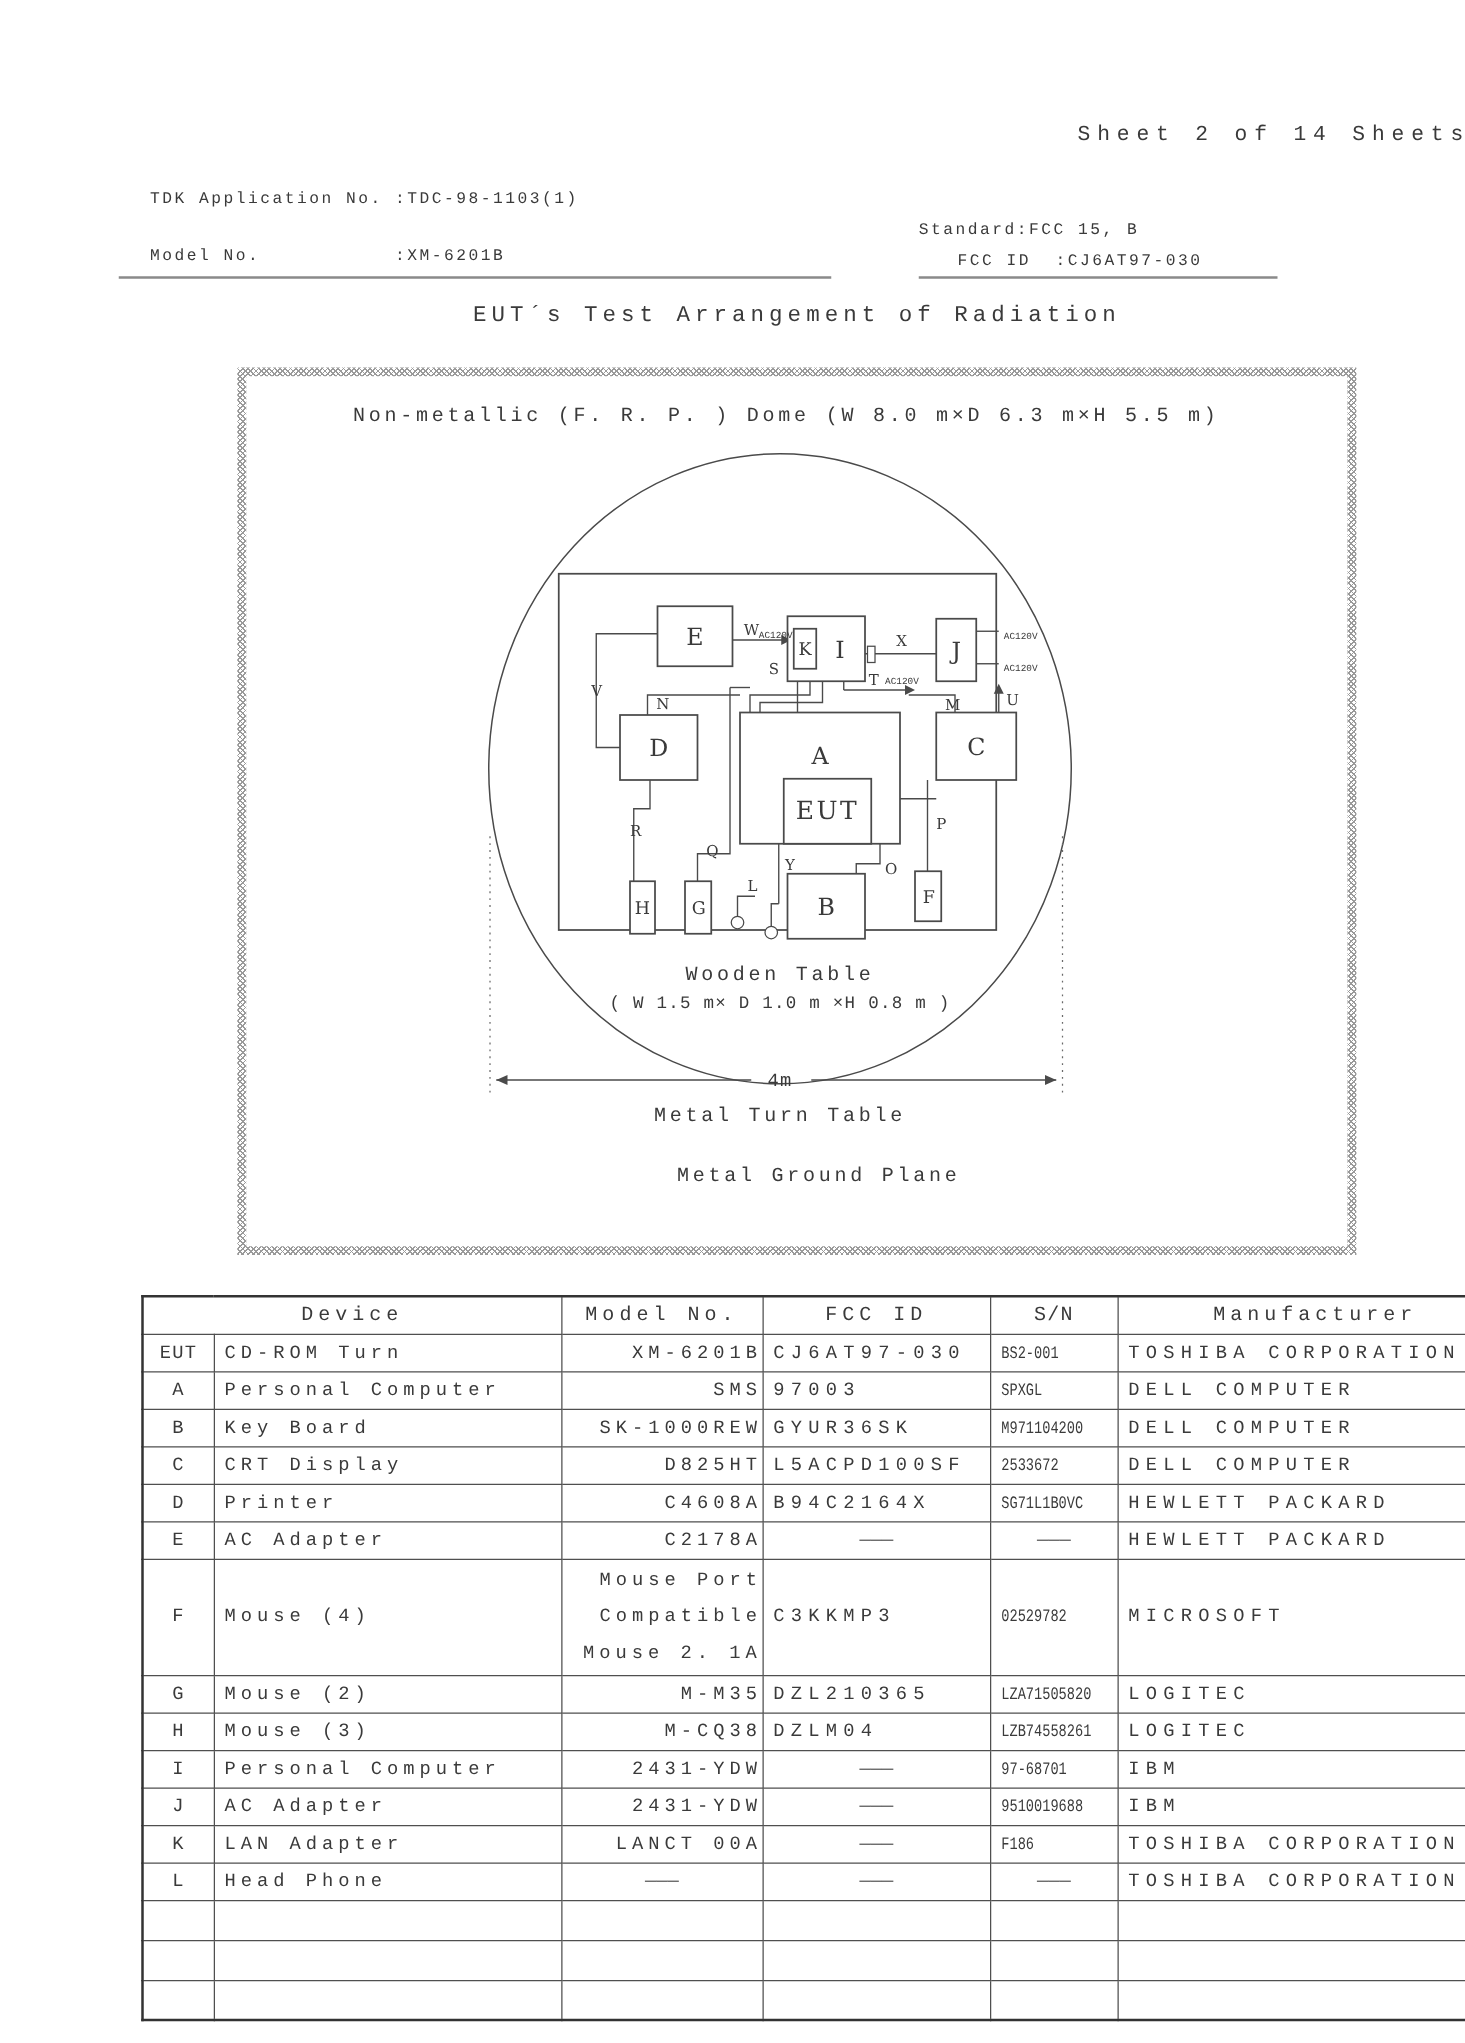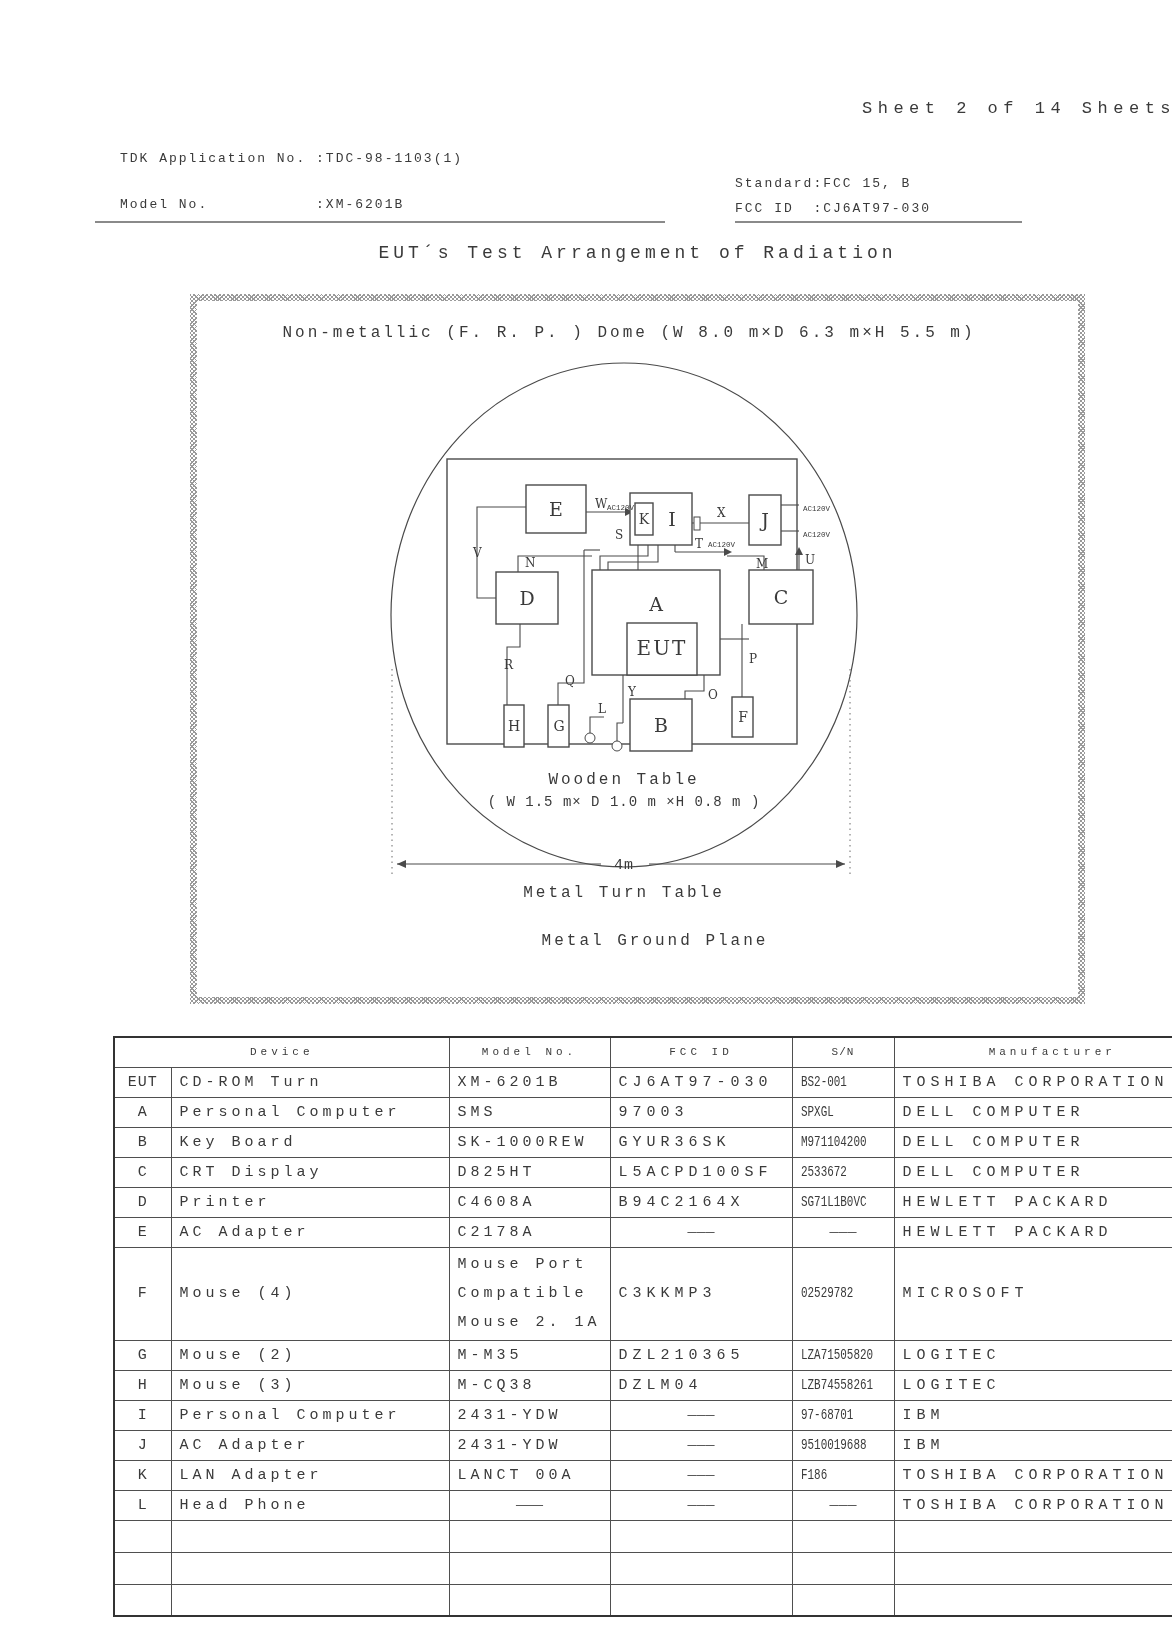--- a/index.html
+++ b/index.html
@@ -34,42 +34,42 @@
   .dim-text{font-family:"Liberation Mono",monospace;font-size:15px;letter-spacing:1px;}
   
   .tblwrap{position:absolute;left:113px;top:1036px;width:1097px;}
   table{border-collapse:collapse;table-layout:fixed;width:1097px;}
   td,th{border:1px solid #4f4f4f;padding:0 0 0 8px;font-weight:normal;
         font-size:15px;overflow:hidden;vertical-align:middle;}
   table{border:2px solid #333;}
   tr{height:30px;}
   tr.frow{height:93px;}
   tr.erow{height:32px;}
-  th{text-align:center;font-size:11px;letter-spacing:4px;padding:0;}
+  th{text-align:center;font-size:16px;letter-spacing:4px;padding:0;}
   td.key{text-align:center;padding:0;letter-spacing:1px;}
   td.dev{letter-spacing:4px;}
-  td.mod{letter-spacing:4px;}
+  td.mod{letter-spacing:4px;text-align:right;}
   td.fcc{letter-spacing:5px;}
   td.mfr{letter-spacing:5px;}
   td.cnt{text-align:center;padding:0;letter-spacing:0;color:#5a5a5a;}
   .sn-val{display:inline-block;transform:scaleX(0.78);transform-origin:0 50%;
           font-size:14px;letter-spacing:0;white-space:nowrap;}
   .mline{line-height:29px;}
 </style>
 </head>
 <body>
 
 <div id="page">
 
   <div class="abs sheet" style="left:862px;top:99px;">Sheet 2 of 14 Sheets</div>
 
   <div class="abs hdr" style="left:120px;top:146px;">TDK Application No. :TDC-98-1103(1)</div>
   <div class="abs hdr" style="left:120px;top:192px;">Model No.           :XM-6201B</div>
   <div class="abs hdr" style="left:735px;top:171px;">Standard:FCC 15, B</div>
-  <div class="abs hdr" style="left:735px;top:196px;">FCC ID  :CJ6AT97-030</div>
+  <div class="abs hdr" style="left:766px;top:196px;">FCC ID  :CJ6AT97-030</div>
   <div class="hline" style="left:95px;top:221px;width:570px;"></div>
   <div class="hline" style="left:735px;top:221px;width:287px;"></div>
 
   <div class="abs title" style="left:190px;top:243px;width:895px;">EUT´s Test Arrangement of Radiation</div>
 
   <div class="frame">
     <div class="frame-inner">
       <svg width="881" height="696" viewBox="197 301 881 696">
 
         <text x="622" y="330" text-anchor="middle" class="diag-text">Non-metallic  (F. R. P. ) Dome (W 8.0 m×D 6.3 m×H 5.5 m)</text>

